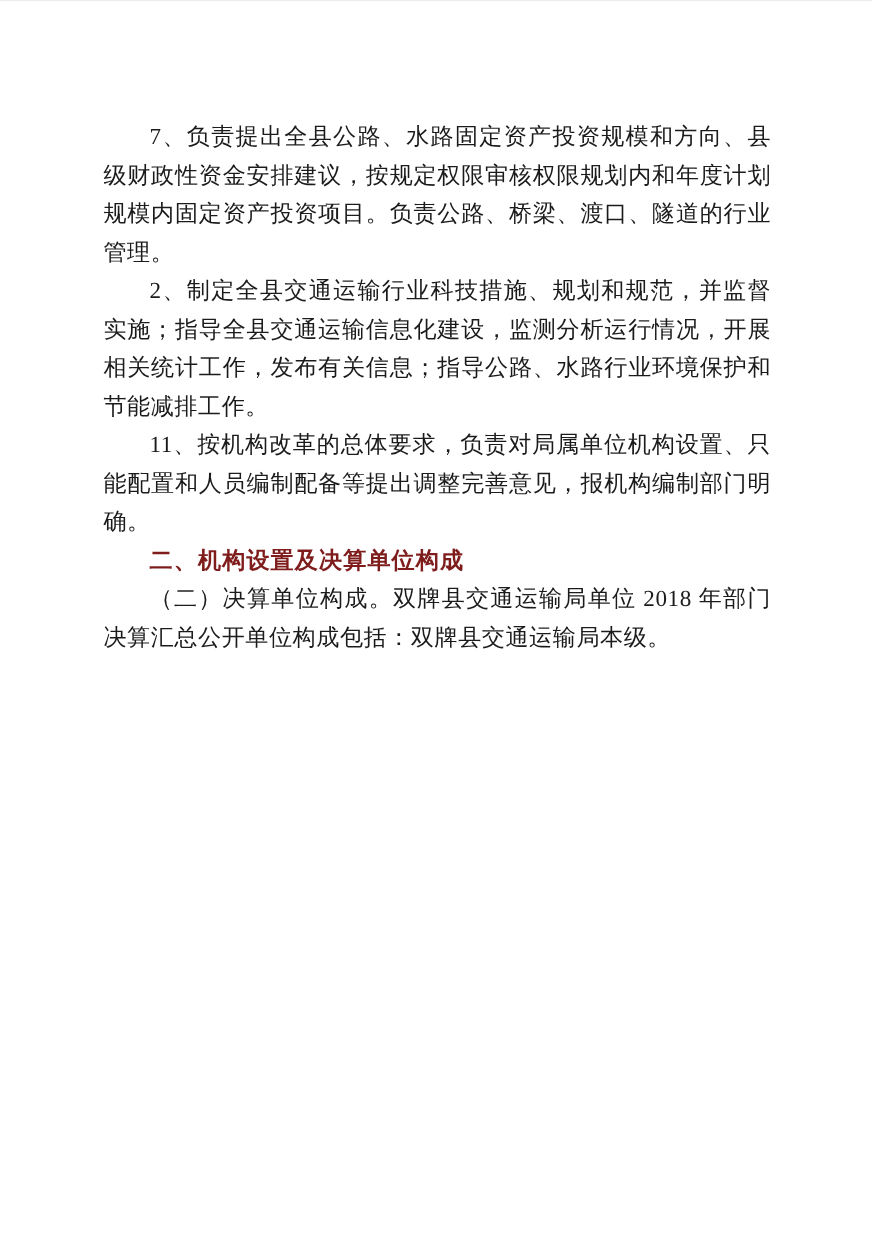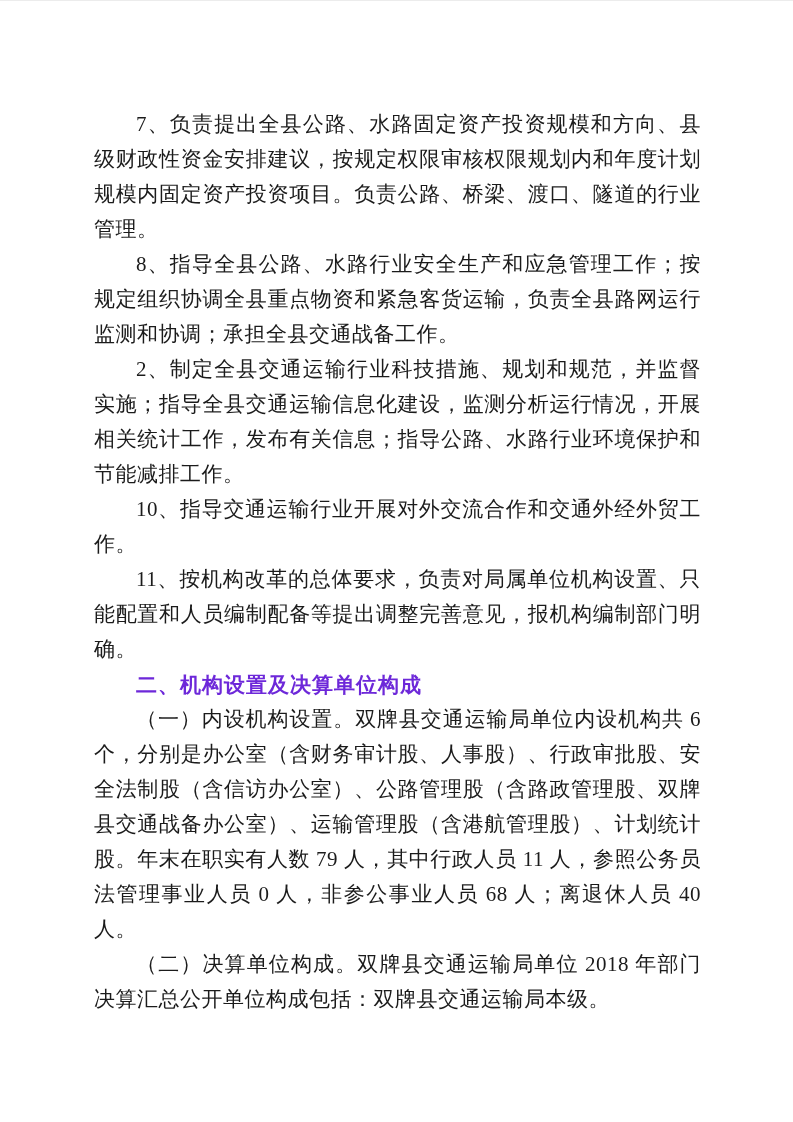--- a/index.html
+++ b/index.html
@@ -34,30 +34,27 @@
     text-indent: 2em;
     letter-spacing: 0.5px;
     word-break: break-all;
   }
 
   .para.heading {
     font-family: "Liberation Sans", "DejaVu Sans", sans-serif;
     font-weight: 700;
     letter-spacing: 1px;
     text-align: left;
-    color: #6d28d9;
+    color: #7f1d1d;
   }
 </style>
 </head>
 <body>
 
 <div class="page">
   <div class="doc-body">
     <p class="para">7、负责提出全县公路、水路固定资产投资规模和方向、县级财政性资金安排建议，按规定权限审核权限规划内和年度计划规模内固定资产投资项目。负责公路、桥梁、渡口、隧道的行业管理。</p>
-    <p class="para">8、指导全县公路、水路行业安全生产和应急管理工作；按规定组织协调全县重点物资和紧急客货运输，负责全县路网运行监测和协调；承担全县交通战备工作。</p>
     <p class="para">2、制定全县交通运输行业科技措施、规划和规范，并监督实施；指导全县交通运输信息化建设，监测分析运行情况，开展相关统计工作，发布有关信息；指导公路、水路行业环境保护和节能减排工作。</p>
-    <p class="para">10、指导交通运输行业开展对外交流合作和交通外经外贸工作。</p>
     <p class="para">11、按机构改革的总体要求，负责对局属单位机构设置、只能配置和人员编制配备等提出调整完善意见，报机构编制部门明确。</p>
     <p class="para heading">二、机构设置及决算单位构成</p>
-    <p class="para">（一）内设机构设置。双牌县交通运输局单位内设机构共 6 个，分别是办公室（含财务审计股、人事股）、行政审批股、安全法制股（含信访办公室）、公路管理股（含路政管理股、双牌县交通战备办公室）、运输管理股（含港航管理股）、计划统计股。年末在职实有人数 79 人，其中行政人员 11 人，参照公务员法管理事业人员 0 人，非参公事业人员 68 人；离退休人员 40 人。</p>
     <p class="para">（二）决算单位构成。双牌县交通运输局单位 2018 年部门决算汇总公开单位构成包括：双牌县交通运输局本级。</p>
   </div>
 </div>
 
 </body></html>

